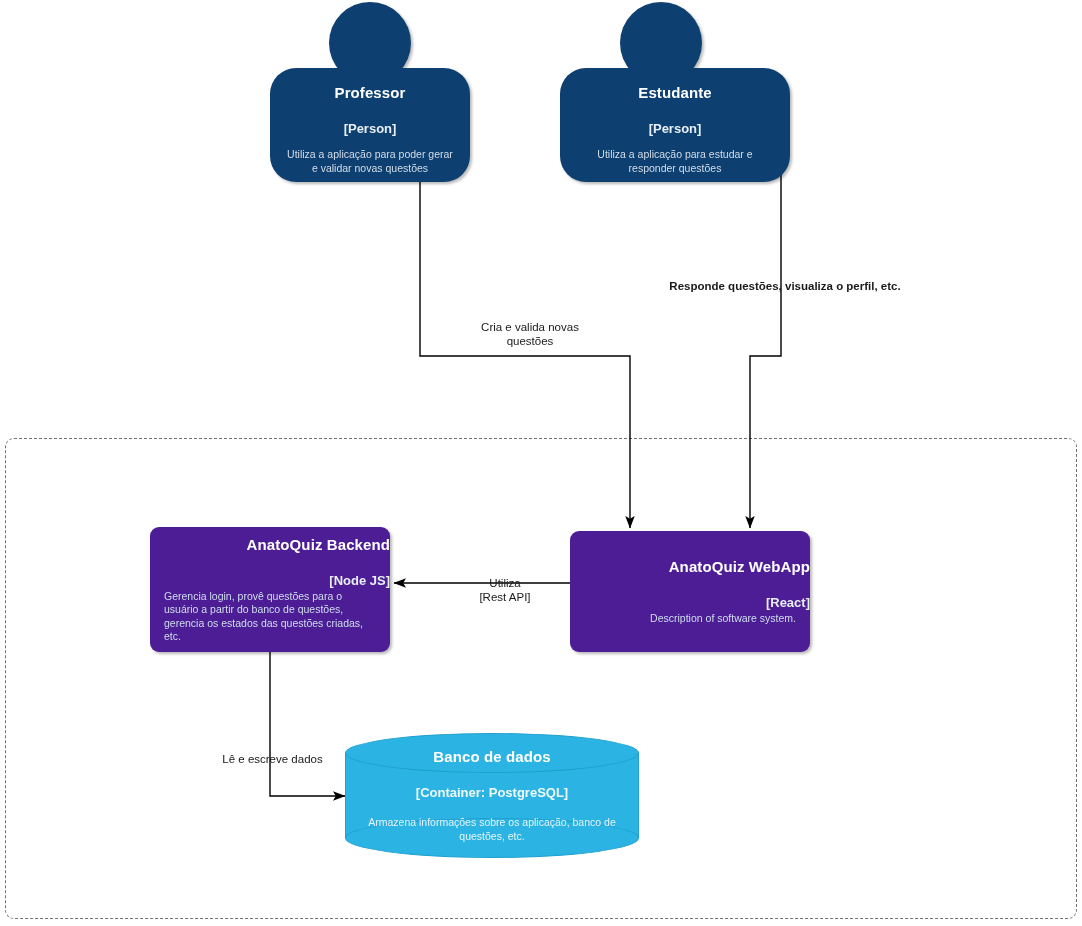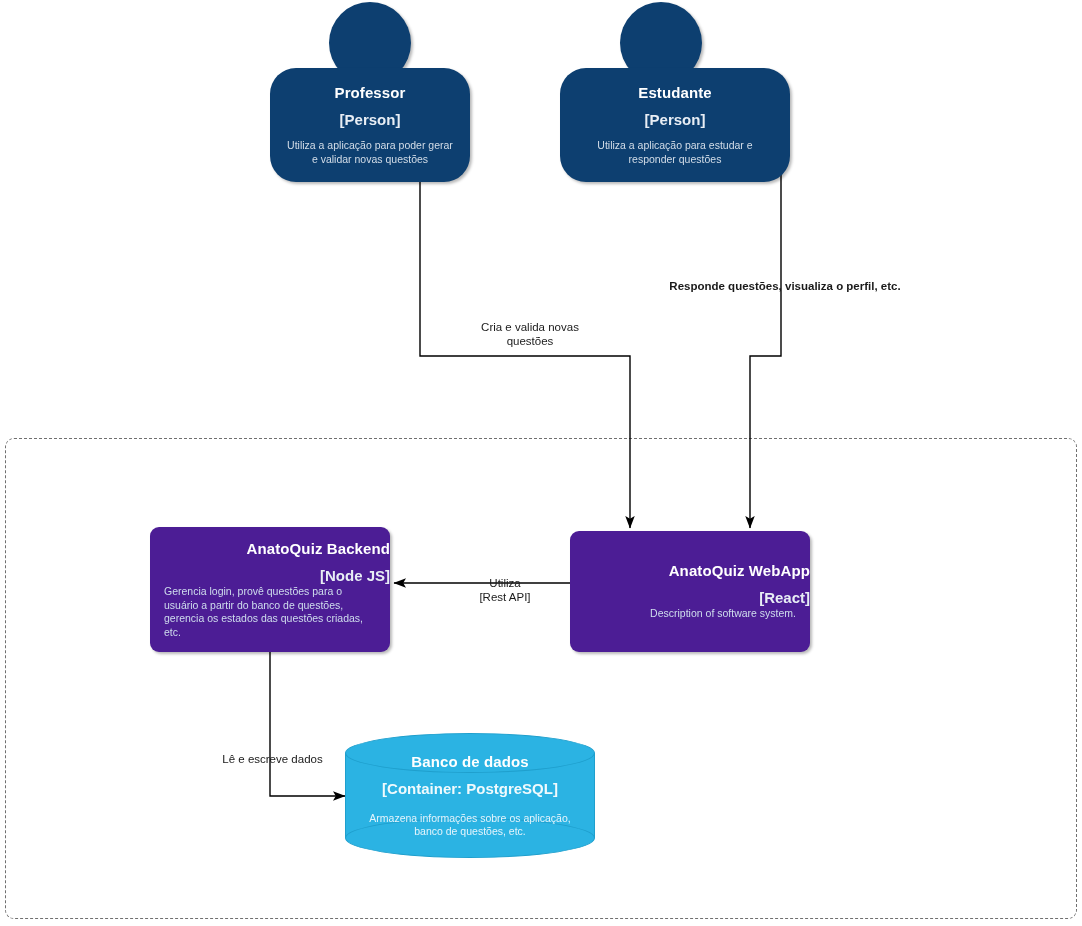--- a/index.html
+++ b/index.html
@@ -51,25 +51,25 @@
     box-sizing: border-box;
   }
   .node-title {
     font-size: 15px;
     font-weight: bold;
     line-height: 18px;
     color: #ffffff;
     letter-spacing: 0.1px;
   }
   .node-type {
-    font-size: 15px;
+    font-size: 13px;
     font-weight: bold;
     line-height: 15px;
     color: #e8eef5;
-    margin-top: 10px;
+    margin-top: 19px;
   }
   .node-desc {
     font-size: 10.5px;
     font-weight: normal;
     line-height: 13.5px;
     color: #d3dde8;
     margin-top: 12px;
     padding: 0 14px;
   }
   
@@ -235,21 +235,21 @@
     <div class="node-type">[Node JS]</div>
     <div class="node-desc">Gerencia login, provê questões para o usuário a partir do banco de questões, gerencia os estados das questões criadas, etc.</div>
   </div>
 
   <div class="container-box" style="left:570px; top:531px; width:240px; height:121px;">
     <div class="node-title">AnatoQuiz WebApp</div>
     <div class="node-type">[React]</div>
     <div class="node-desc">Description of software system.</div>
   </div>
 
-  <div class="db-wrap" style="left:345px; top:733px; width:250px; height:125px;">
+  <div class="db-wrap" style="left:345px; top:733px; width:250px; height:125px;padding-left:44px;">
     <div class="db-body"></div>
     <div class="db-bottom"></div>
     <div class="db-top"></div>
     <div class="db-text">
       <div class="node-title">Banco de dados</div>
       <div class="node-type">[Container: PostgreSQL]</div>
       <div class="node-desc">Armazena informações sobre os aplicação, banco de questões, etc.</div>
     </div>
   </div>
 

